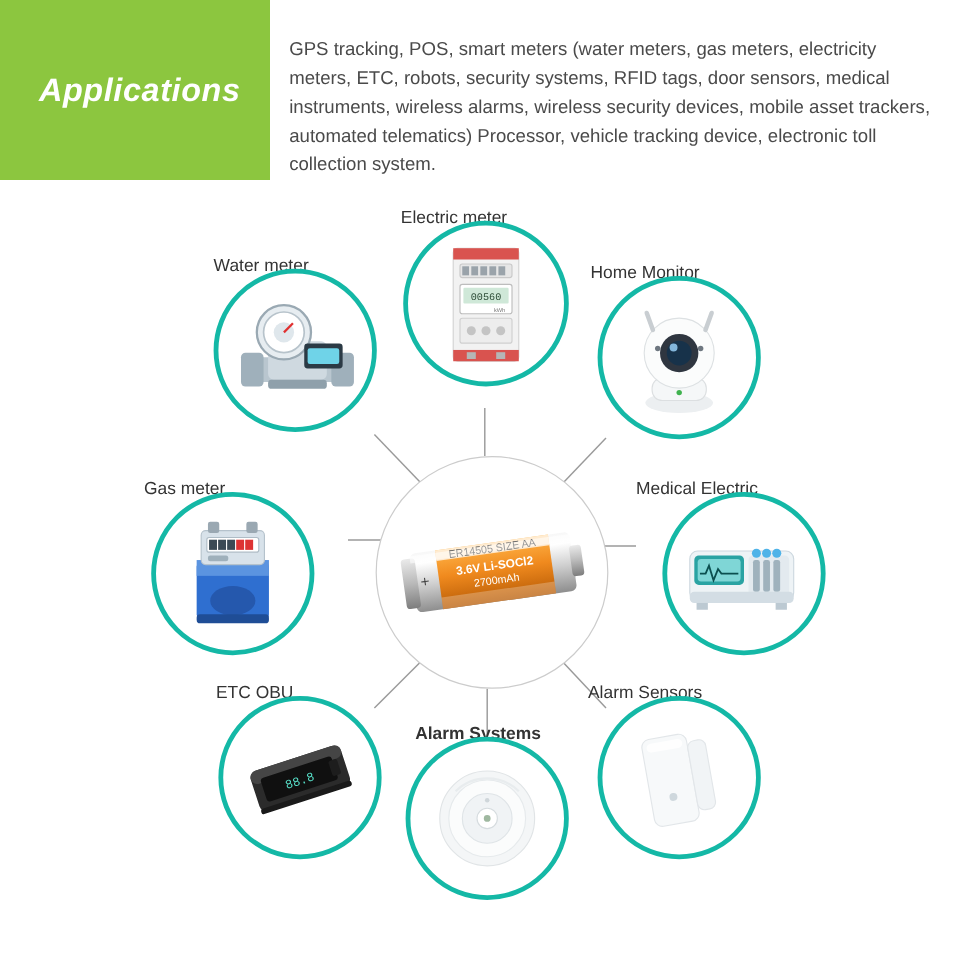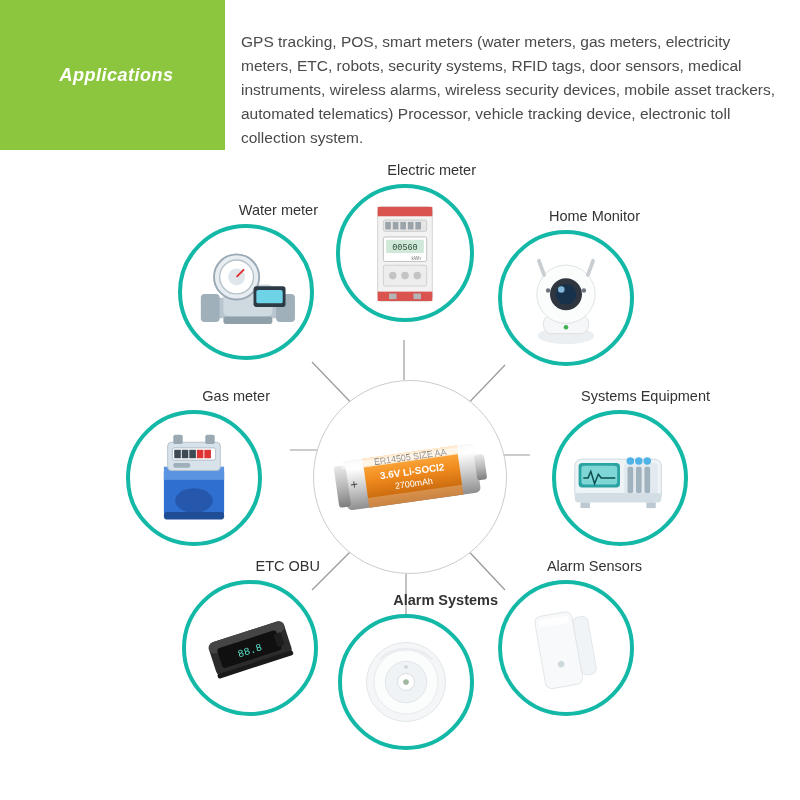--- a/index.html
+++ b/index.html
@@ -28,21 +28,21 @@
   .header-left {
     width: 225px;
     background: #8cc63f;
     display: flex;
     align-items: center;
     justify-content: center;
     position: relative;
   }
   .header-title {
     color: #ffffff;
-    font-size: 18px;
+    font-size: 27px;
     font-weight: bold;
     font-style: italic;
     letter-spacing: 0.5px;
     padding-left: 8px;
   }
   .header-right {
     flex: 1;
     background: #ffffff;
     display: flex;
     align-items: flex-end;
@@ -71,21 +71,22 @@
   }
 
   .node {
     position: absolute;
   }
   .node .label {
     position: absolute;
     white-space: nowrap;
     font-size: 14.5px;
     color: #333333;
-    text-align: right;
+    text-align: left;
+    margin-top: 12px;
   }
   .circle {
     position: absolute;
     border-radius: 50%;
     background: #ffffff;
     border: 4px solid #14b8a6;
     box-sizing: border-box;
     overflow: hidden;
   }
 
@@ -267,21 +268,21 @@
           <circle cx="87" cy="60" r="2.4" fill="#6e7780"></circle>
           <rect x="40" y="26" width="4" height="20" rx="2" fill="#c9ced2" transform="rotate(-20 42 36)"></rect>
           <rect x="92" y="26" width="4" height="20" rx="2" fill="#c9ced2" transform="rotate(20 94 36)"></rect>
           <circle cx="68" cy="99" r="2.4" fill="#3fb24f"></circle>
         </g>
       </svg>
     </div>
   </div>
 
   <div class="node" style="left:530px; top:238px; width:180px; height:170px;">
-    <div class="label" style="left:0; top:0; width:180px;">Systems Equipment</div>
+    <div class="label" style="left:0; top:0; width:180px;">Medical Electric</div>
     <div class="circle" style="left:22px; top:22px; width:136px; height:136px;">
       <svg class="art" viewBox="0 0 136 136">
         <g>
           <rect x="20" y="48" width="92" height="44" rx="7" fill="#eef3f6" stroke="#cdd8df"></rect>
           <rect x="24" y="52" width="44" height="26" rx="4" fill="#2aa3a3"></rect>
           <rect x="27" y="55" width="38" height="20" rx="3" fill="#7fd6d6"></rect>
           <path d="M29 68 L34 68 L37 61 L41 74 L45 64 L48 68 L63 68" stroke="#0b4f4f" stroke-width="1.6" fill="none"></path>
           <rect x="72" y="52" width="36" height="36" rx="4" fill="#e3eaef"></rect>
           <rect x="76" y="56" width="6" height="28" rx="2" fill="#9fb2bd"></rect>
           <rect x="85" y="56" width="6" height="28" rx="2" fill="#9fb2bd"></rect>

